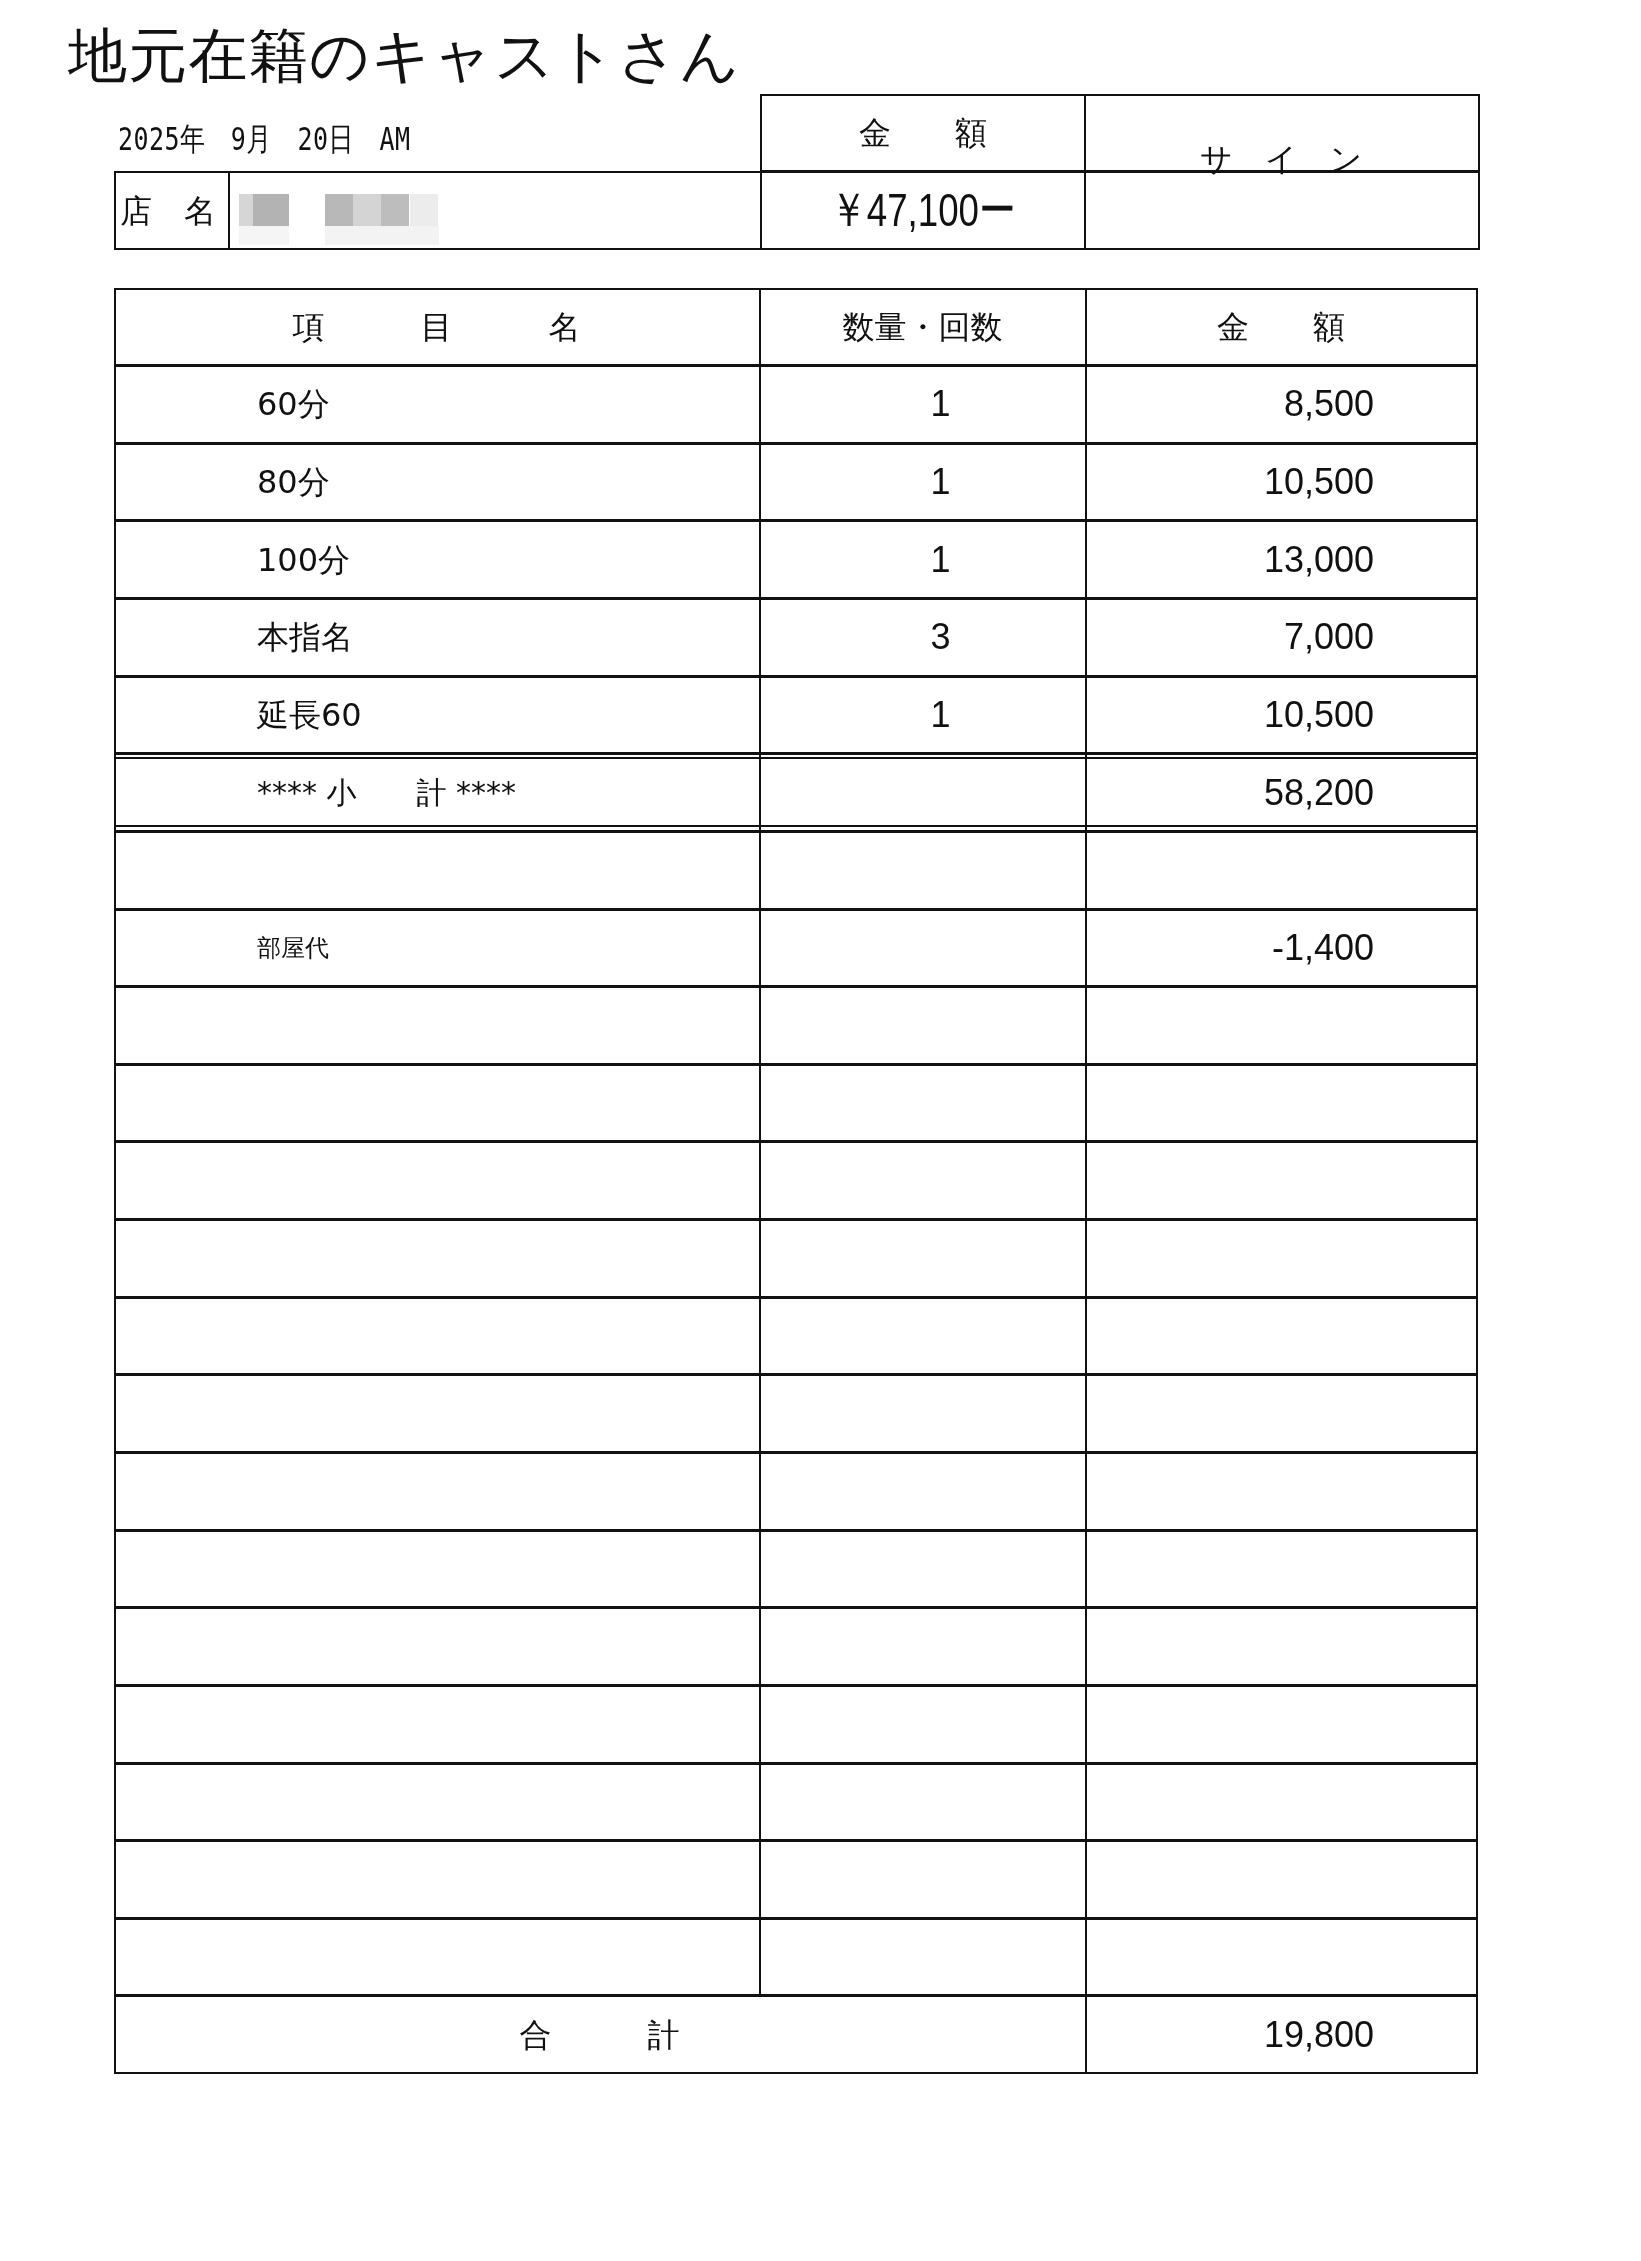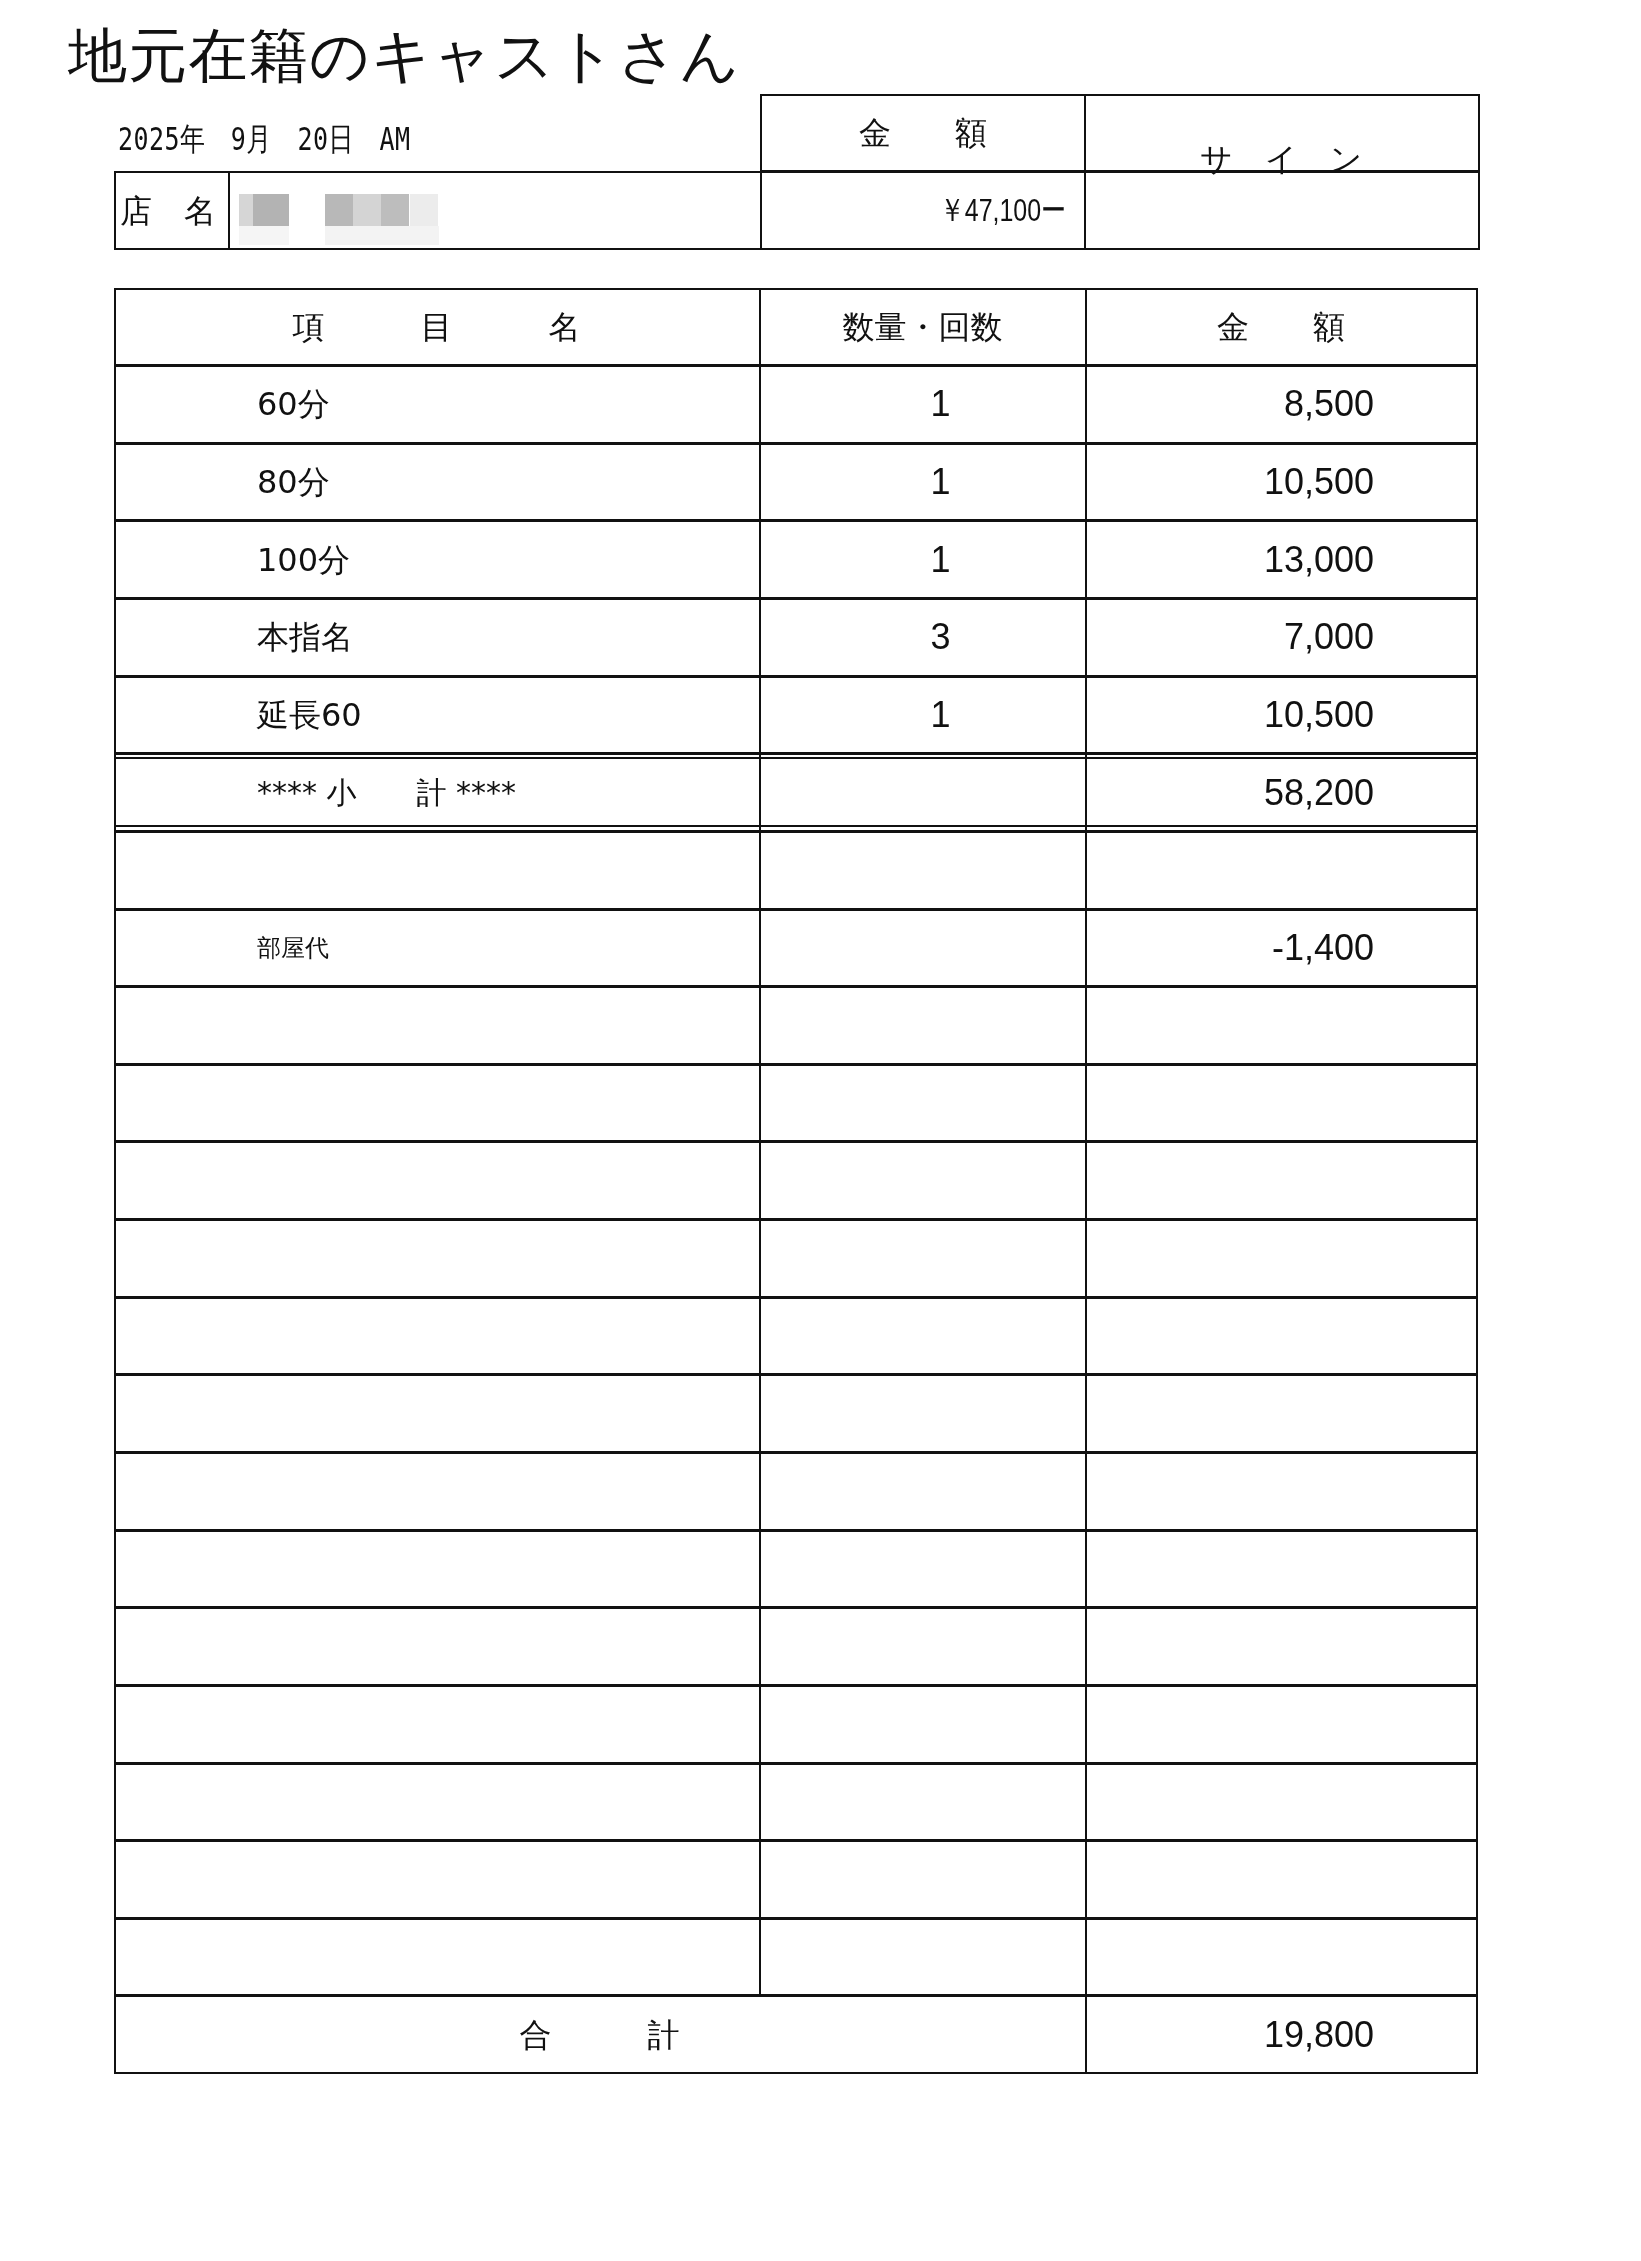--- a/index.html
+++ b/index.html
@@ -20,21 +20,21 @@
   
   .box { border: 2.6px solid #111; box-sizing: border-box; }
   .vline { position: absolute; width: 1.9px; background: #111; }
   .hline { position: absolute; height: 2.6px; background: #111; }
   .cell-text {
     position: absolute; display: flex; align-items: center; font-size: 32px; line-height: 1;
     box-sizing: border-box;
   }
   .center { justify-content: center; }
   .num {
-    font-family: "Liberation Sans", sans-serif; font-size: 32px; justify-content: flex-end;
+    font-family: "Liberation Sans", sans-serif; font-size: 47px;
   }
   .num span.n { display: inline-block; transform: scaleX(0.78); transform-origin: right center; }
   .blur {
     position: absolute; background: #bdbdbd;
   }
 </style>
 </head>
 <body>
 
 <div class="abs title">地元在籍のキャストさん</div>

